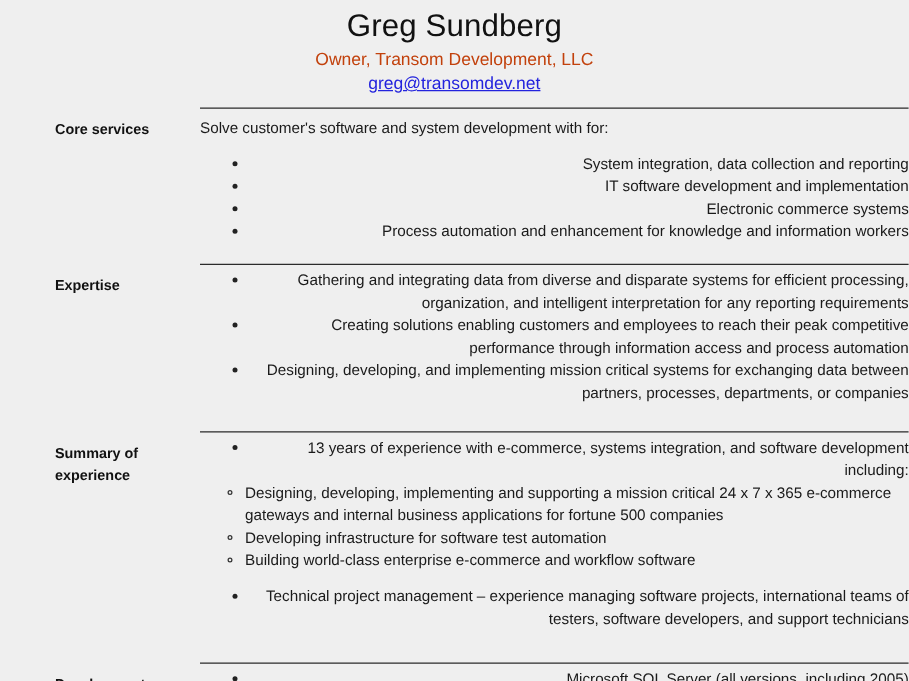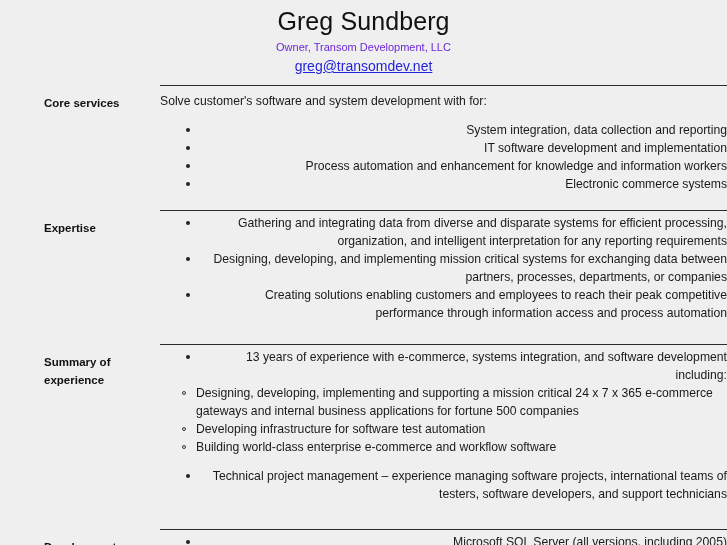--- a/index.html
+++ b/index.html
@@ -30,24 +30,24 @@
   }
   .doc-name {
     font-size: 25px;
     font-weight: 400;
     line-height: 30px;
     letter-spacing: 0.1px;
     margin: 0;
     color: #111;
   }
   .doc-subtitle {
-    font-size: 11px;
+    font-size: 14px;
     line-height: 19px;
     margin: 2px 0 0 0;
-    color: #6d28d9;
+    color: #c2410c;
   }
   .doc-email {
     font-size: 14px;
     line-height: 17px;
     color: #2323dd;
     text-decoration: underline;
     display: inline-block;
     margin-top: 1px;
     cursor: pointer;
   }
@@ -150,35 +150,35 @@
 
   <div class="gap-sm"></div>
 
   <div class="section">
     <div class="section-label">Core services</div>
     <div class="section-body">
       <p class="intro-line">Solve customer's software and system development with for:</p>
       <ul class="bullets pad-top">
         <li>System integration, data collection and reporting</li>
         <li>IT software development and implementation</li>
+        <li>Electronic commerce systems</li>
         <li>Process automation and enhancement for knowledge and information workers</li>
-        <li>Electronic commerce systems</li>
       </ul>
     </div>
   </div>
 
   <div class="gap-md"></div>
 
   <div class="section">
     <div class="section-label">Expertise</div>
     <div class="section-body">
       <ul class="bullets">
         <li>Gathering and integrating data from diverse and disparate systems for efficient processing, organization, and intelligent interpretation for any reporting requirements</li>
+        <li>Creating solutions enabling customers and employees to reach their peak competitive performance through information access and process automation</li>
         <li>Designing, developing, and implementing mission critical systems for exchanging data between partners, processes, departments, or companies</li>
-        <li>Creating solutions enabling customers and employees to reach their peak competitive performance through information access and process automation</li>
       </ul>
     </div>
   </div>
 
   <div class="gap-lg"></div>
 
   <div class="section">
     <div class="section-label">
       <div>Summary of</div>
       <div>experience</div>

